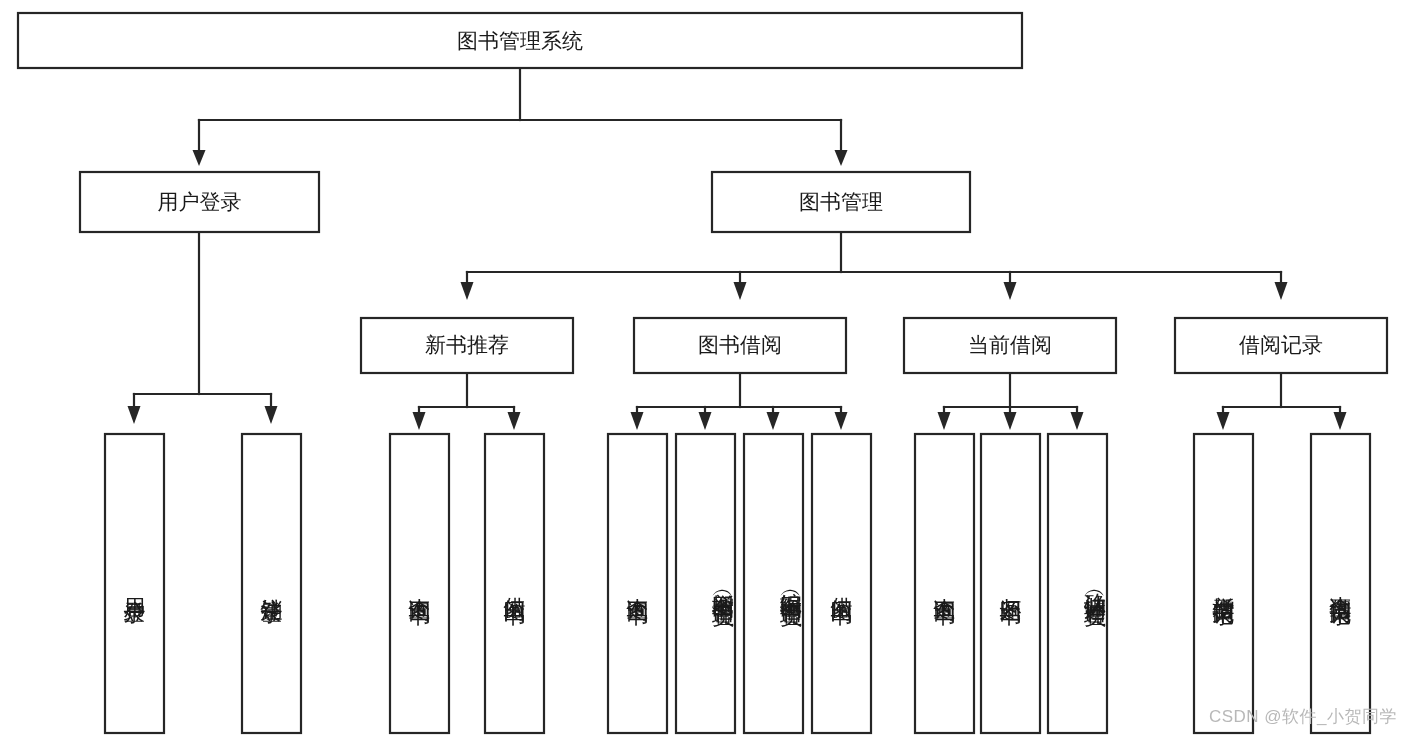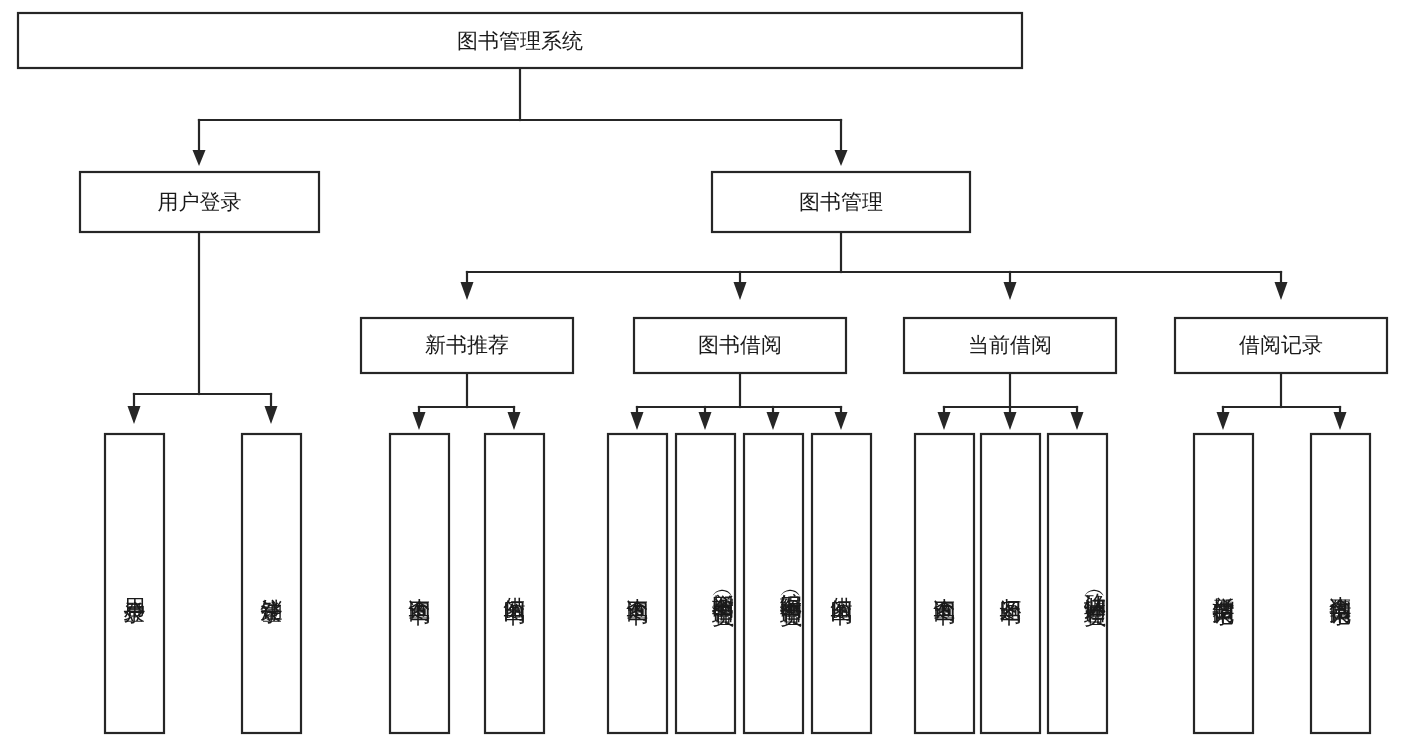--- a/index.html
+++ b/index.html
@@ -213,13 +213,14 @@
   <div class="vlabel" style="left:744px; top:434px; width:59px; height:299px; display:flex; align-items:flex-start; justify-content:center;">编辑图书（管理员）</div>
   <div class="vlabel" style="left:812px; top:434px; width:59px; height:299px; display:flex; align-items:center; justify-content:center;">借阅图书</div>
 
   <div class="vlabel" style="left:915px; top:434px; width:59px; height:299px; display:flex; align-items:center; justify-content:center;">查询图书</div>
   <div class="vlabel" style="left:981px; top:434px; width:59px; height:299px; display:flex; align-items:center; justify-content:center;">归还图书</div>
   <div class="vlabel" style="left:1048px; top:434px; width:59px; height:299px; display:flex; align-items:flex-start; justify-content:center;">确认归还（管理员）</div>
 
   <div class="vlabel" style="left:1194px; top:434px; width:59px; height:299px; display:flex; align-items:center; justify-content:center;">新增借阅记录</div>
   <div class="vlabel" style="left:1311px; top:434px; width:59px; height:299px; display:flex; align-items:center; justify-content:center;">查询借阅记录</div>
 
+  <div class="watermark">CSDN @软件_小贺同学</div>
 </div>
 
 </body></html>

